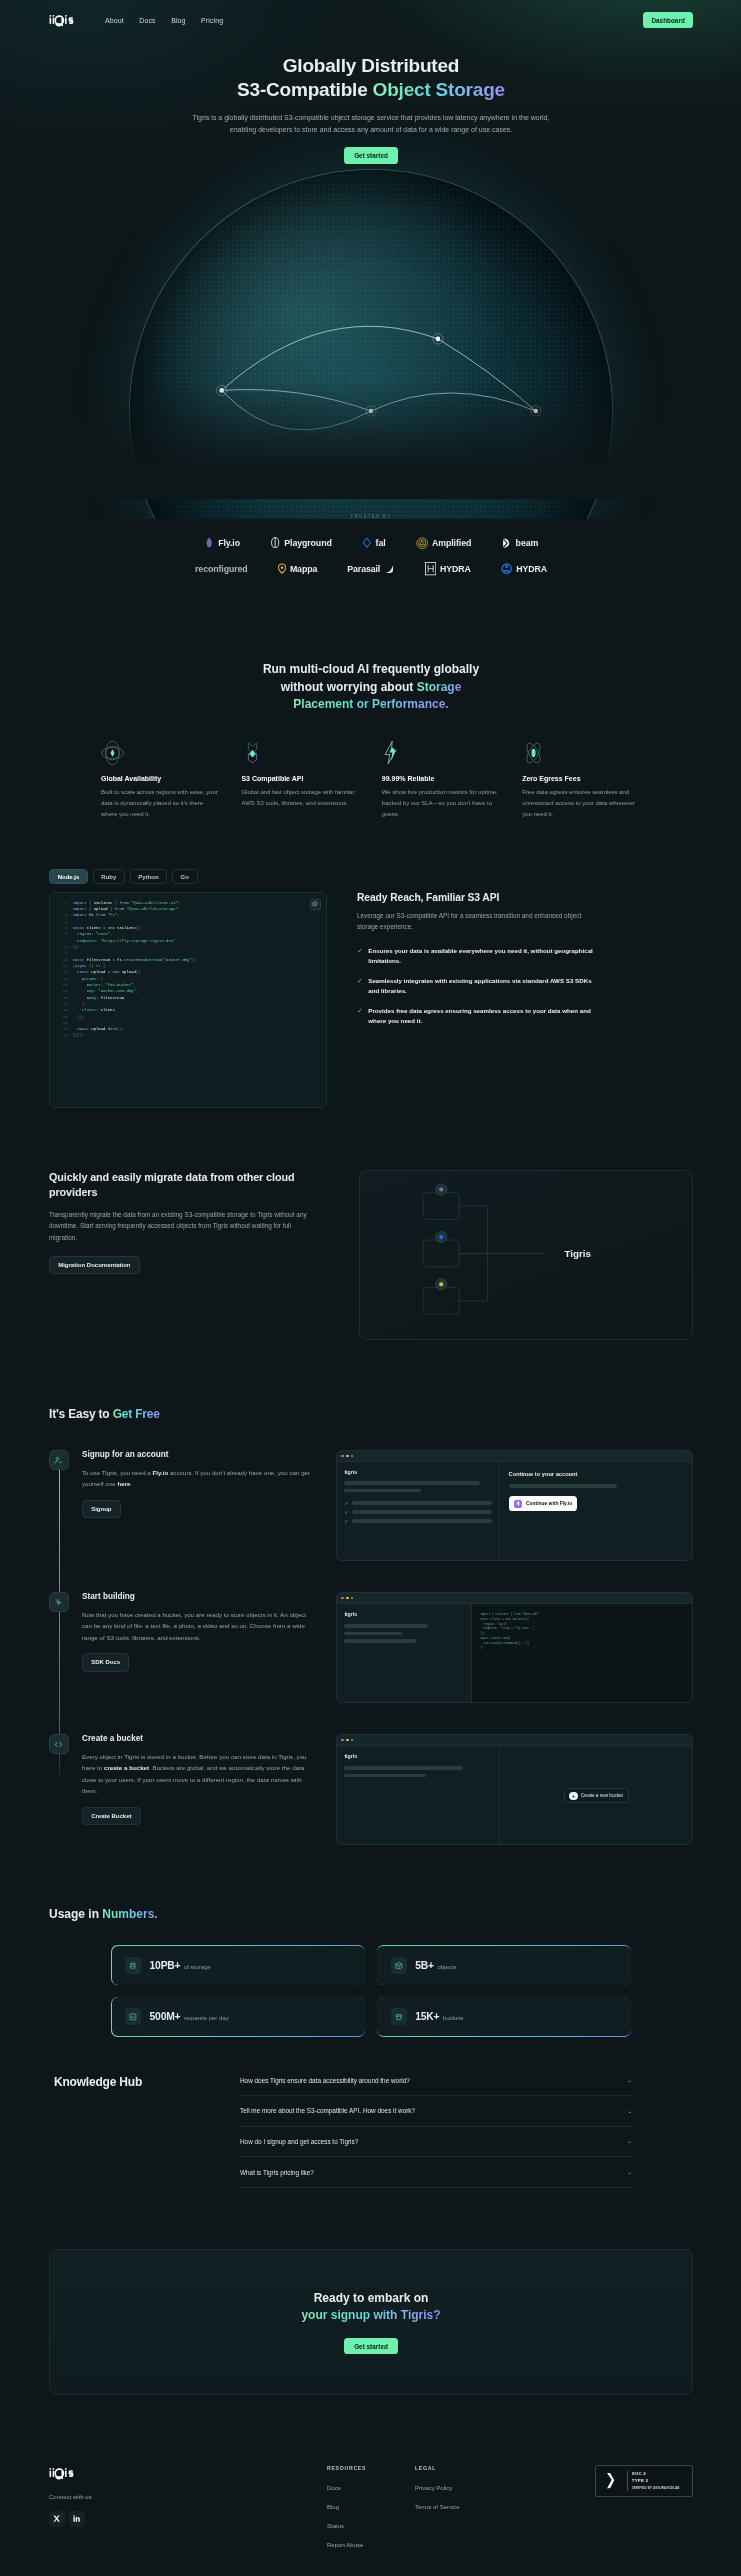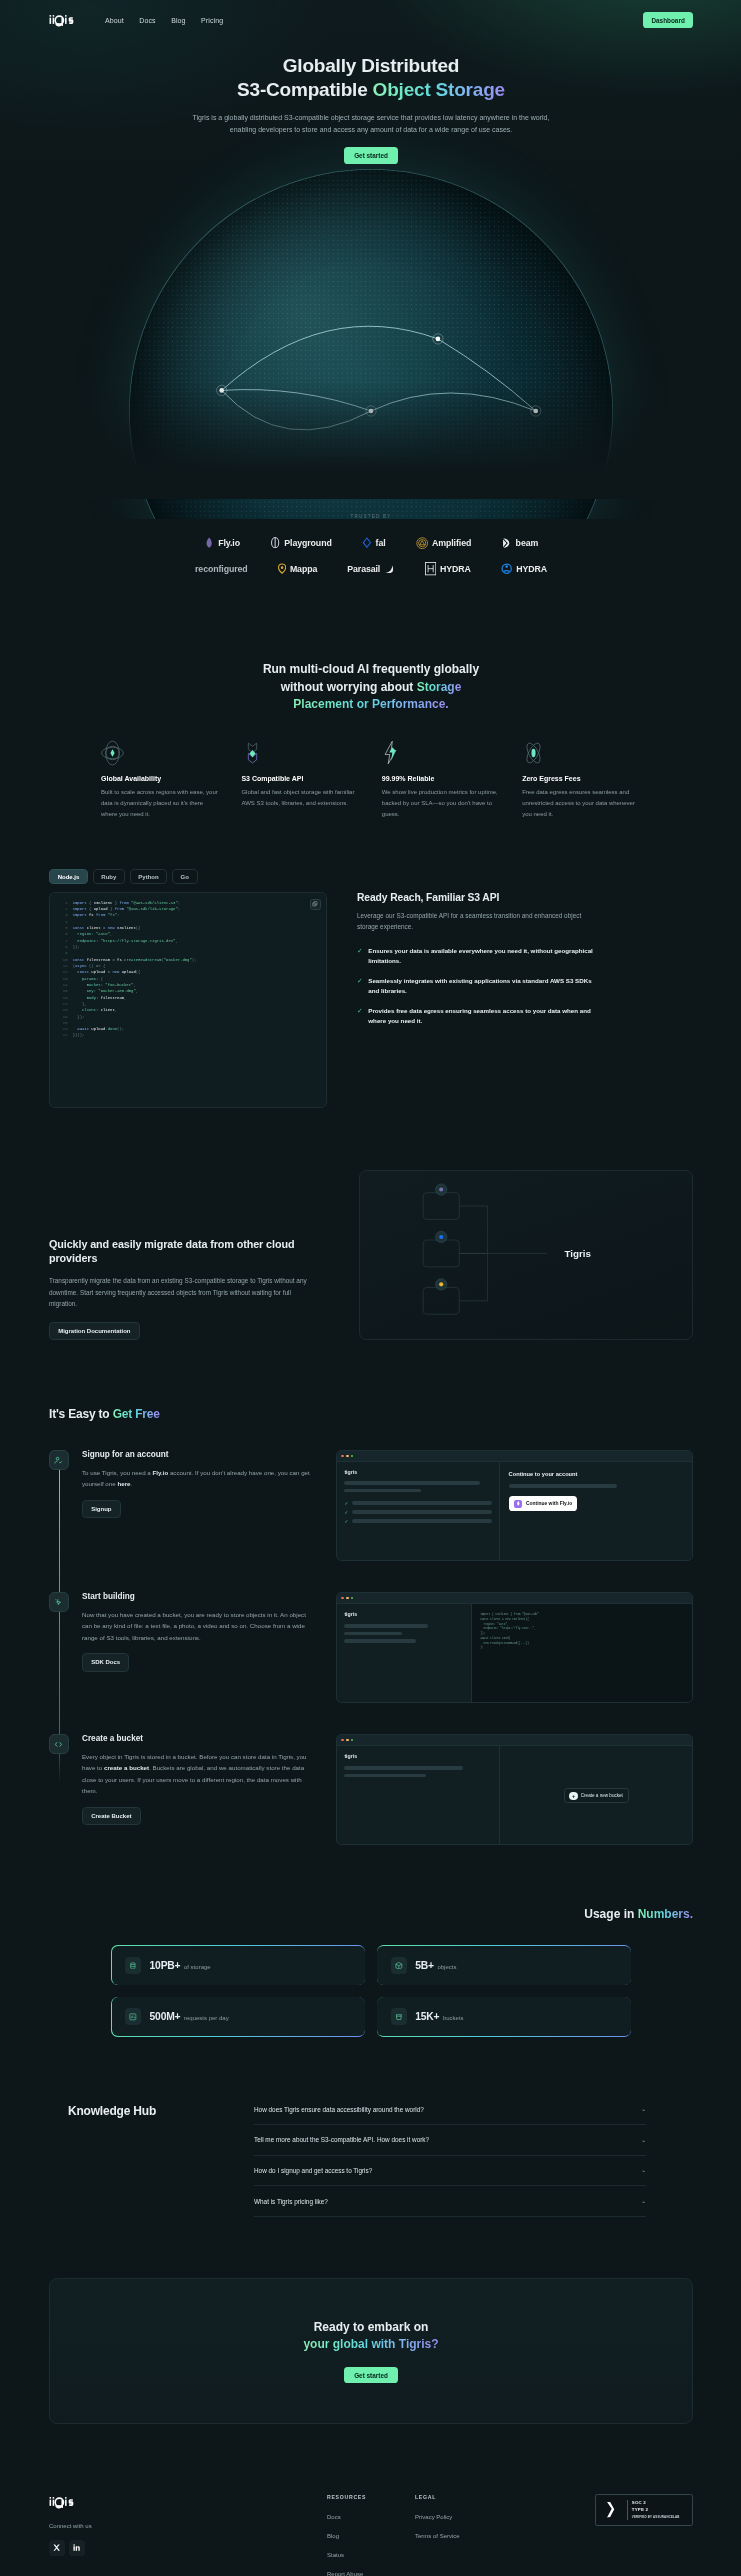--- a/index.html
+++ b/index.html
@@ -139,21 +139,21 @@
   .k{color:#7fb0f5}.s{color:#64c69a}.f{color:#5fc7b4}.v{color:#e6edef}.p{color:#6d8489}
 
   .api-col{flex:1;padding-top:23px}
   .api-col h2{font-size:10.3px;font-weight:700;margin-bottom:7.2px;letter-spacing:-0.1px}
   .api-col .lede{font-size:6.4px;line-height:1.75;color:#94a6aa;margin-bottom:13.4px;max-width:242px}
   .chk{display:flex;gap:5.7px;margin-bottom:9.3px;max-width:247px}
   .chk .mk{color:#4fd9a0;font-size:6.7px;line-height:1.5;flex:none}
   .chk span.t{font-size:6.2px;line-height:1.65;font-weight:700;color:#e9f1f2}
 
   
-  .migrate{display:flex;gap:20.6px;padding:0 49px;margin-top:62px;align-items:flex-end}
+  .migrate{display:flex;gap:20.6px;padding:0 49px;margin-top:62px;align-items:flex-start}
   .migrate-left{width:289px;flex:none}
   .migrate-left h2{font-size:10.8px;line-height:1.35;font-weight:700;margin-bottom:9.3px;letter-spacing:-0.1px}
   .migrate-left p{font-size:6.4px;line-height:1.8;color:#94a6aa;margin-bottom:12.4px;max-width:268px}
   .btn-outline{
     background:#152226;border:0.5px solid #22353a;color:#e6eef0;border-radius:4.1px;
     font-size:6px;font-weight:700;padding:5.2px 8.2px;cursor:pointer;font-family:inherit;
   }
   .migrate-right{
     flex:1;height:170px;border:0.5px solid #1b2b30;border-radius:7.2px;
     background:linear-gradient(160deg,#101c20,#0d1619);position:relative;overflow:hidden;
@@ -193,35 +193,35 @@
   }
   .fly-sq{width:8.2px;height:8.2px;border-radius:2.1px;background:#9b6bf0;display:flex;align-items:center;justify-content:center}
   .mini-btn{
     background:#0f1c20;border:0.5px solid #24383d;border-radius:3.1px;font-size:4.6px;padding:2.6px 4.6px;color:#dfe9eb;
     display:flex;align-items:center;gap:3.1px;width:fit-content;margin:0 auto;
   }
   .plus{width:8.2px;height:8.2px;border-radius:50%;background:#e9f2f3;color:#0c171a;display:flex;align-items:center;justify-content:center;font-size:5.7px;font-weight:700}
 
   
   .usage{margin-top:62px;padding:0 49px}
-  .usage h2{text-align:right;font-size:12px;font-weight:700;margin-bottom:24px}
+  .usage h2{text-align:left;font-size:12px;font-weight:700;margin-bottom:24px}
   .stats{display:grid;grid-template-columns:1fr 1fr;gap:11.3px;max-width:520px;margin:0 auto}
   .stat{
     border-radius:6.7px;padding:0.5px;
     background:linear-gradient(115deg,#5fe0a6 0%,#4fcfd6 42%,#6f8ef0 100%);
   }
   .stat-in{
     background:#101d21;border-radius:6.2px;padding:11.3px 13.4px;display:flex;align-items:center;gap:8.2px;height:39px;
   }
   .stat-ic{width:16.5px;height:16.5px;border-radius:4.1px;background:#1a2d31;display:flex;align-items:center;justify-content:center;flex:none}
   .stat-num{font-size:10.3px;font-weight:700;letter-spacing:-0.2px}
   .stat-lab{font-size:6px;color:#8c9da1;margin-left:3.6px}
 
   
-  .kh{margin-top:67px;padding:0 68px;display:flex;gap:31px}
+  .kh{margin-top:38px;padding:0 54px;display:flex;gap:31px}
   .kh h2{font-size:12px;font-weight:700;width:155px;flex:none;letter-spacing:-0.2px}
   .faqs{flex:1;max-width:392px}
   .faq{
     display:flex;align-items:center;justify-content:space-between;
     padding:11.3px 0;border-bottom:0.5px solid #1b2a2e;cursor:pointer;gap:10.3px;
   }
   .faq:first-child{padding-top:2.1px}
   .faq span.q{font-size:6.4px;color:#dbe6e8}
   .chev{color:#8aa0a4;font-size:5.7px;flex:none}
 
@@ -744,21 +744,21 @@
       <div class="faq">
         <span class="q">What is Tigris pricing like?</span>
         <span class="chev">⌄</span>
       </div>
     </div>
   </section>
 
   <section class="cta">
     <h2>
       <span>Ready to embark on</span><br>
-      <span class="grad">your global with Tigris?</span>
+      <span class="grad">your signup with Tigris?</span>
     </h2>
     <button class="btn-get">Get started</button>
   </section>
 
   <footer>
     <div class="foot-grid">
       <div class="foot-brand">
         <div class="logo">
           <svg width="29" height="15.5" viewBox="0 0 56 30" fill="#fff">
             <rect x="1" y="6" width="3" height="3"></rect>

